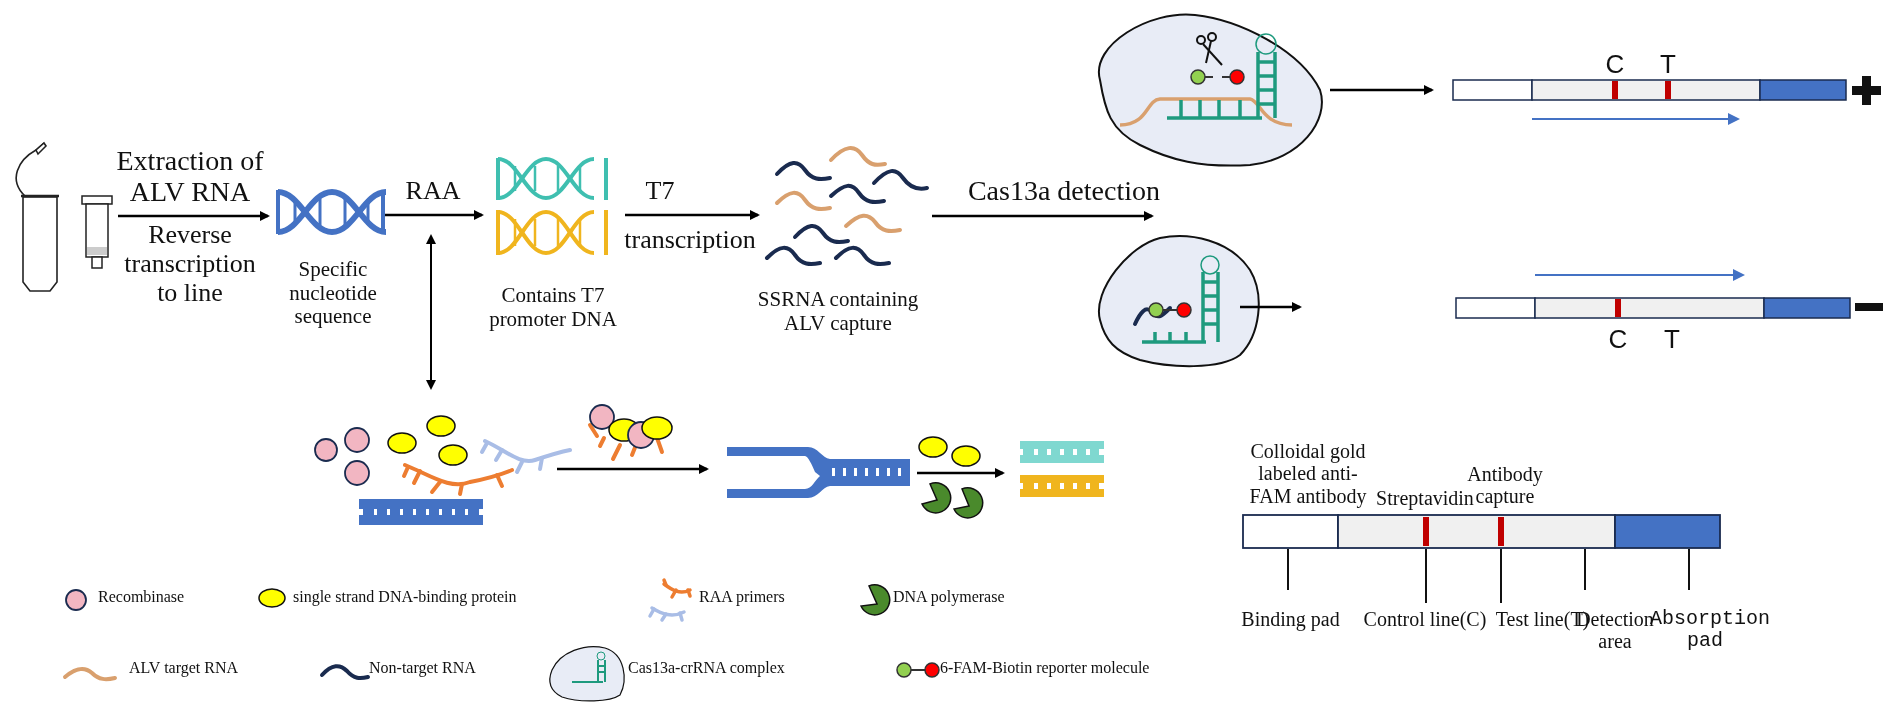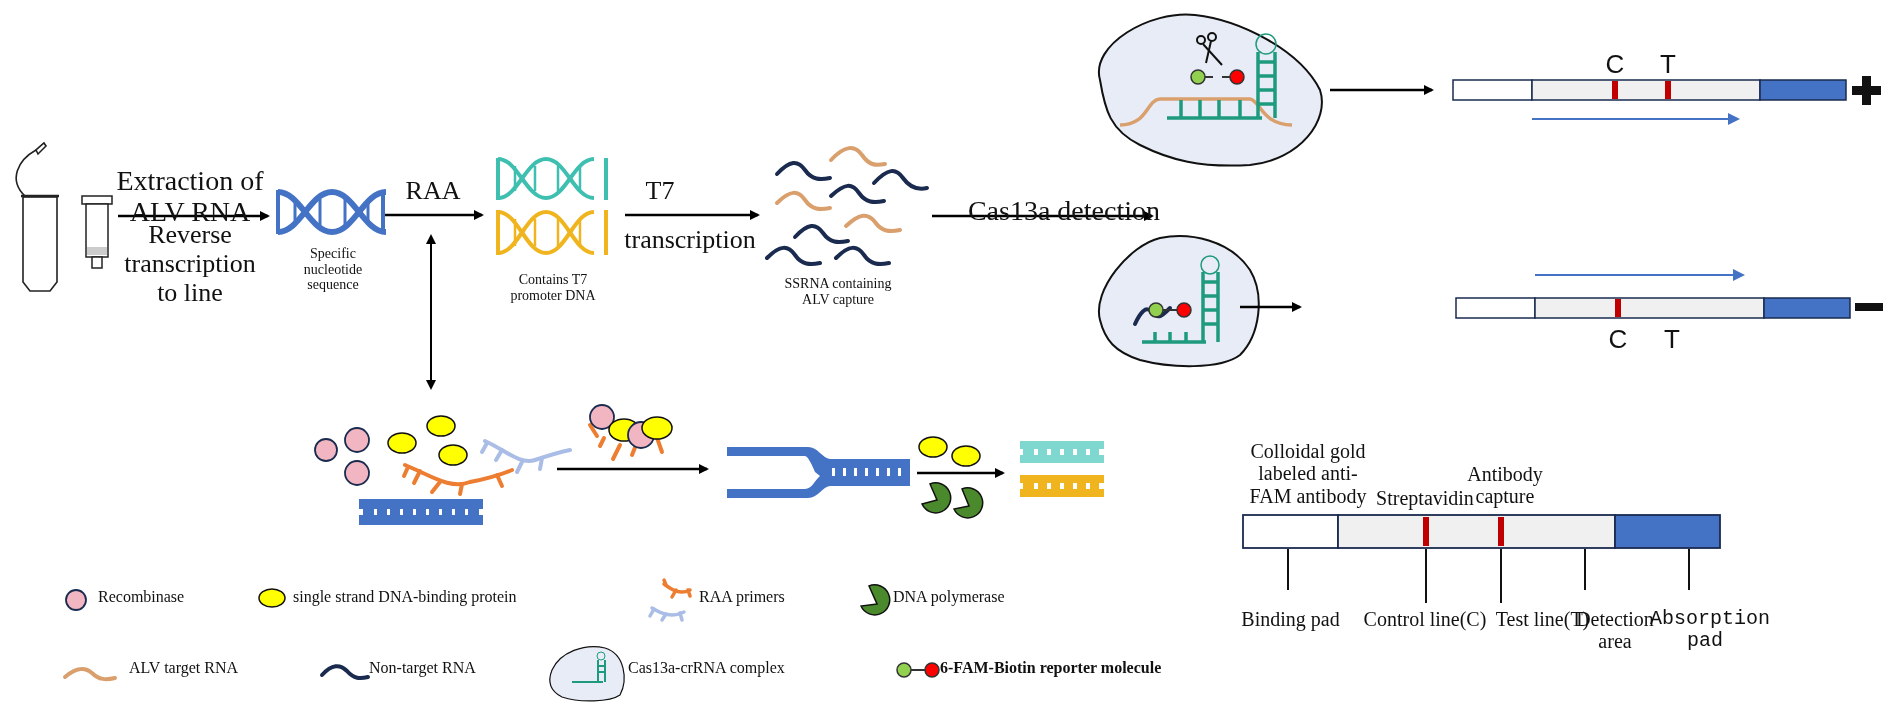--- a/index.html
+++ b/index.html
@@ -1,22 +1,22 @@
 <!DOCTYPE html>
 <html><head>
 <meta charset="utf-8">
 <style>
   html, body { margin: 0; padding: 0; background: #ffffff; }
   body { width: 1902px; height: 711px; position: relative; overflow: hidden; font-family: "Liberation Serif", serif; color: #111; }
   svg#diagram { position: absolute; left: 0; top: 0; }
   .lbl { position: absolute; font-family: "Liberation Serif", serif; color: #111; text-align: center; line-height: 1.12; white-space: nowrap; }
   .sans { font-family: "Liberation Sans", sans-serif; }
-  .l28 { font-size: 28px; margin-top: 20px; }
+  .l28 { font-size: 28px; }
   .l26 { font-size: 26px; }
-  .l22 { font-size: 14px; }
+  .l22 { font-size: 21px; margin-top: 12px; }
   .l20 { font-size: 20px; text-align: center; }
   .leg { position: absolute; font-size: 16px; white-space: nowrap; font-family: "Liberation Serif", serif; }
 </style>
 </head>
 <body>
 
 <svg id="diagram" width="1902" height="711" viewBox="0 0 1902 711" xmlns="http://www.w3.org/2000/svg">
   <defs>
     <marker id="ah" markerWidth="10" markerHeight="10" refX="8" refY="5" orient="auto" markerUnits="userSpaceOnUse">
       <path d="M0,0 L10,5 L0,10 z" fill="#000"></path>
@@ -386,13 +386,13 @@
   <div>pad</div>
 </div>
 
 <div class="leg" style="left:98px; top:588px;">Recombinase</div>
 <div class="leg" style="left:293px; top:588px;">single strand DNA-binding protein</div>
 <div class="leg" style="left:699px; top:588px;">RAA primers</div>
 <div class="leg" style="left:893px; top:588px;">DNA polymerase</div>
 <div class="leg" style="left:129px; top:659px;">ALV target RNA</div>
 <div class="leg" style="left:369px; top:659px;">Non-target RNA</div>
 <div class="leg" style="left:628px; top:659px;">Cas13a-crRNA complex</div>
-<div class="leg" style="left:940px; top:659px;font-weight:bold;">6-FAM-Biotin reporter molecule</div>
+<div class="leg" style="left:940px; top:659px;">6-FAM-Biotin reporter molecule</div>
 
 </body></html>

